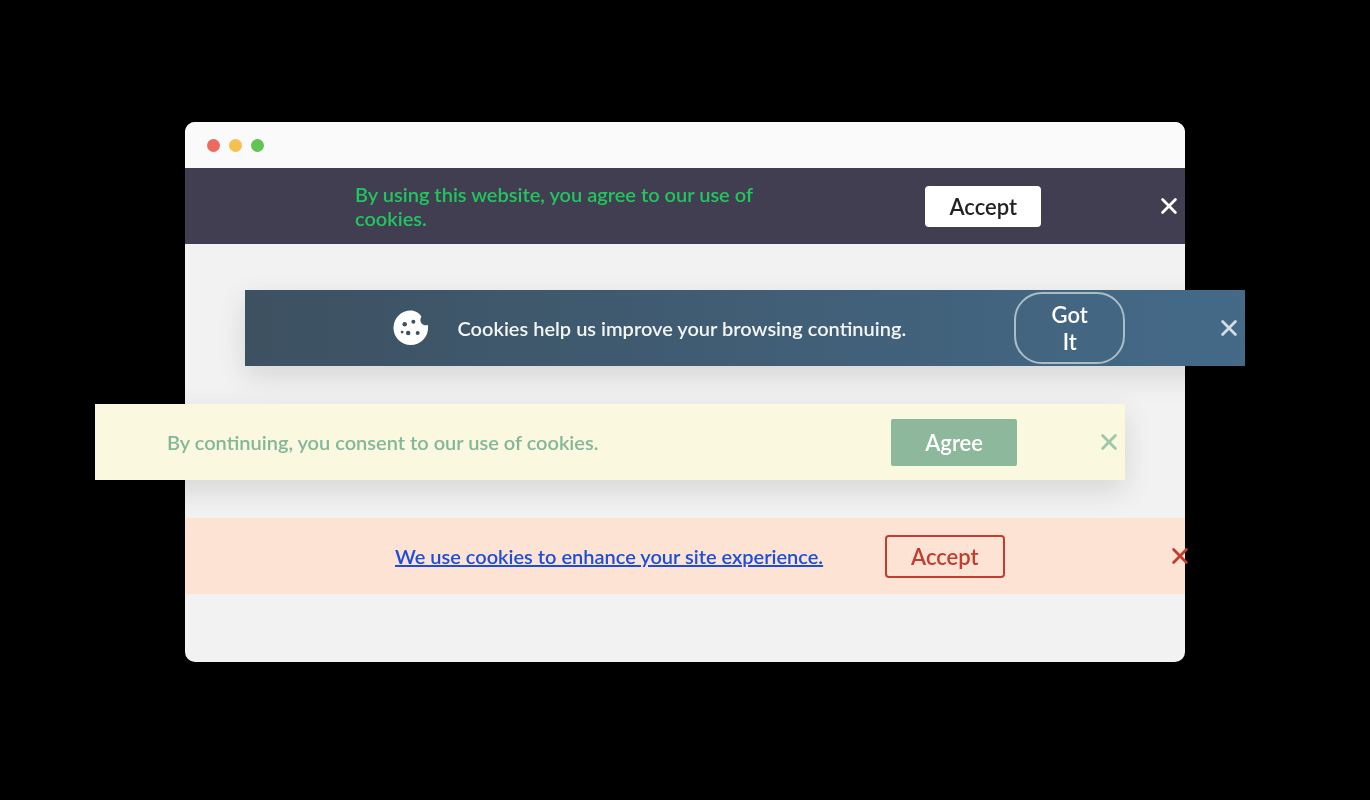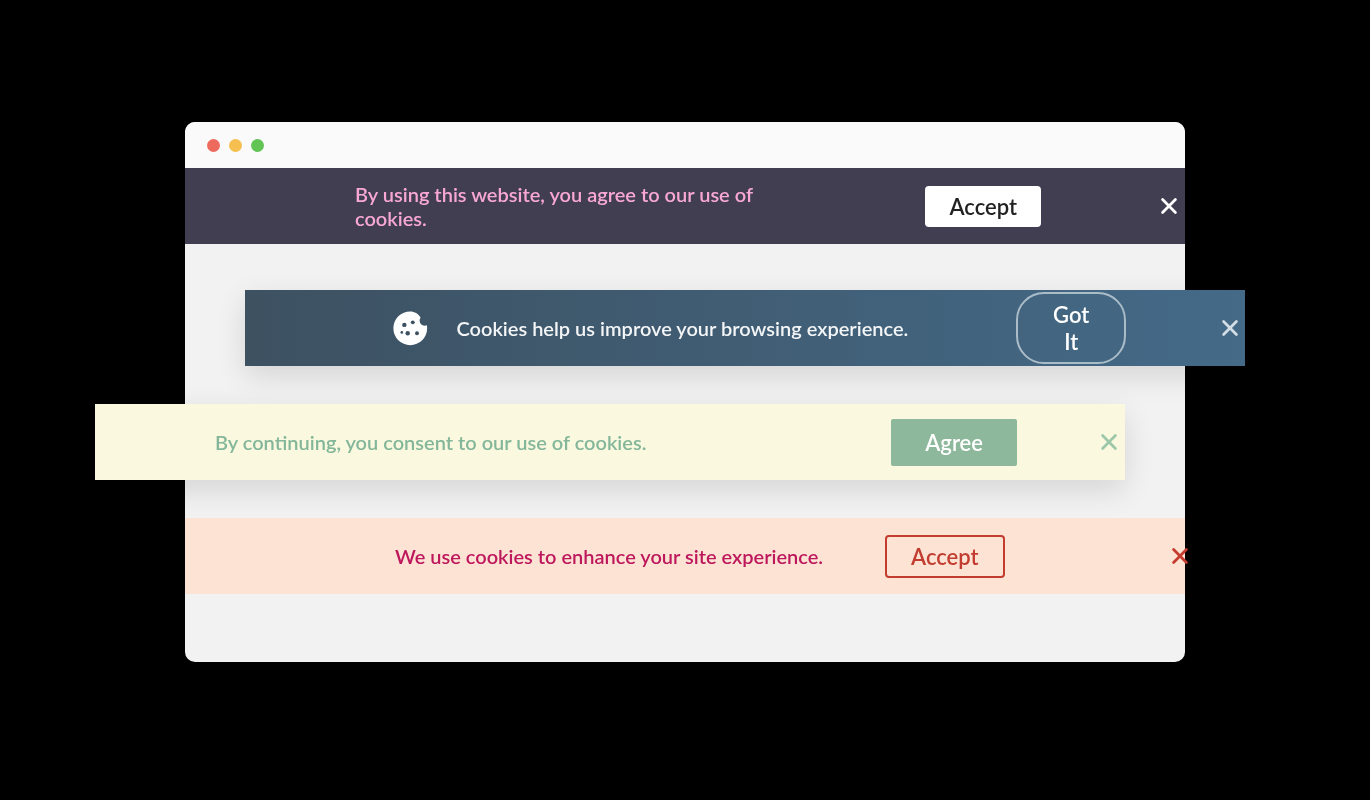--- a/index.html
+++ b/index.html
@@ -53,21 +53,21 @@
     cursor:pointer;
   }
   .close svg{ width:22px; height:22px; display:block; }
 
   
   .b1 {
     left:0; top:46px; width:1000px;
     background:#413e52;
     padding-left:170px;
   }
-  .b1 .msg{ color:#f9a8d4; }
+  .b1 .msg{ color:#22c55e; }
   .b1 .btn{
     background:#fff; color:#222;
     border-radius:4px;
     padding:7px 24px;
     margin-left:100px;
   }
   .b1 .close{ margin-left:112px; color:#fff; }
 
   
   .b2 {
@@ -89,38 +89,38 @@
     margin-left:108px;
     text-align:center;
   }
   .b2 .close{ margin-left:88px; color:#d3dde3; }
 
   
   .b3 {
     left:-90px; top:282px; width:1030px;
     background:#faf8de;
     box-shadow:0 10px 30px rgba(0,0,0,0.12);
-    padding-left:120px;
+    padding-left:72px;
   }
   .b3 .msg{ color:#84b79a; }
   .b3 .btn{
     background:#8db89b; color:#fff;
     border-radius:2px;
     padding:10px 34px;
     margin-left:108px;
   }
   .b3 .close{ margin-left:76px; color:#9cc7a9; }
 
   
   .b4 {
     left:0; top:396px; width:1000px;
     background:#fce3d4;
     padding-left:210px;
   }
-  .b4 .msg{ color:#be185d; flex:none; }
+  .b4 .msg{ color:#1d4ed8; flex:none;text-decoration:underline; }
   .b4 .btn{
     color:#c23c30;
     border:2px solid #c23c30;
     border-radius:4px;
     padding:6px 24px;
     margin-left:62px;
   }
   .b4 .close{ margin-left:164px; color:#c23c30; }
 
 </style>
@@ -151,21 +151,21 @@
     <span class="cookie-icon">
       <svg viewBox="0 0 48 48">
         <path fill="#ffffff" d="M24 4a20 20 0 1 0 20 20c0-1.2-.1-2.3-.3-3.5-2.8 1.4-6.4.2-7.9-2.7-1.1-2.2-.8-4.7.5-6.5C33.7 6.6 29 4 24 4z"></path>
         <circle cx="17" cy="20" r="2.6" fill="#3d5161"></circle>
         <circle cx="27" cy="17" r="2.3" fill="#3d5161"></circle>
         <circle cx="21" cy="30" r="2.6" fill="#3d5161"></circle>
         <circle cx="32" cy="30" r="2.3" fill="#3d5161"></circle>
         <circle cx="14" cy="29" r="1.6" fill="#3d5161"></circle>
       </svg>
     </span>
-    <span class="msg">Cookies help us improve your browsing experience.</span>
+    <span class="msg">Cookies help us improve your browsing continuing.</span>
     <span class="btn">Got It</span>
     <span class="close">
       <svg viewBox="0 0 24 24" fill="none" stroke="currentColor" stroke-width="3" stroke-linecap="round">
           <line x1="5" y1="5" x2="19" y2="19"></line>
           <line x1="19" y1="5" x2="5" y2="19"></line>
         </svg>
     </span>
   </div>
 
   <div class="banner b3">

